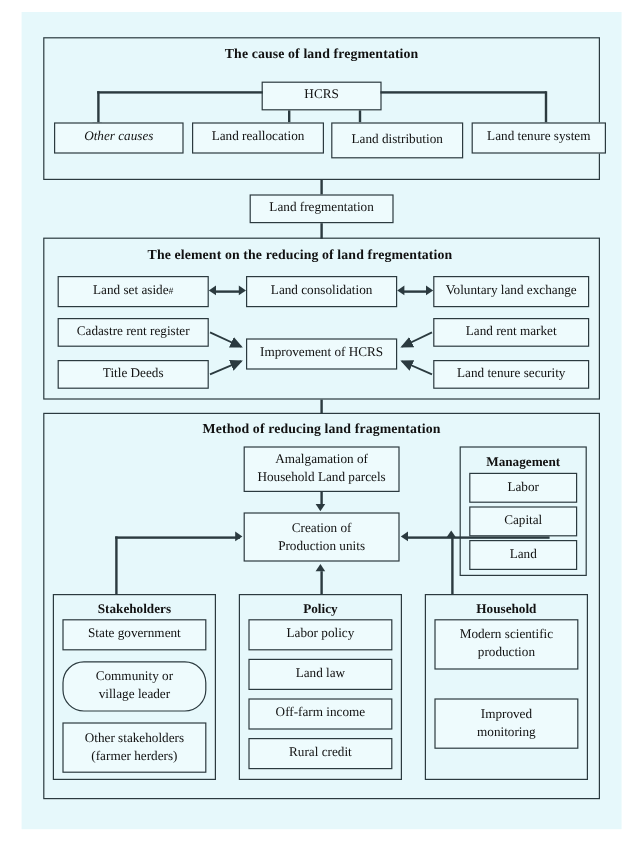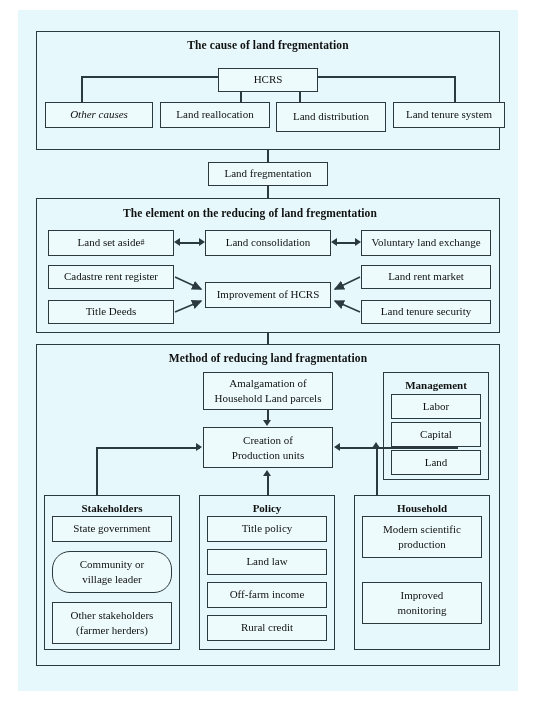--- a/index.html
+++ b/index.html
@@ -130,21 +130,21 @@
     <span>Community or</span>
     <span>village leader</span>
   </div>
   <div class="bx two" style="left:34px;top:592px;width:120px;height:42px;flex-direction:column;">
     <span>Other stakeholders</span>
     <span>(farmer herders)</span>
   </div>
 
   <div class="grp" style="left:181px;top:485px;width:136px;height:155px;"></div>
   <div class="grp-title" style="left:181px;width:136px;top:492px;">Policy</div>
-  <div class="bx" style="left:189px;top:506px;width:120px;height:26px;">Title policy</div>
+  <div class="bx" style="left:189px;top:506px;width:120px;height:26px;">Labor policy</div>
   <div class="bx" style="left:189px;top:539px;width:120px;height:26px;">Land law</div>
   <div class="bx" style="left:189px;top:572px;width:120px;height:26px;">Off-farm income</div>
   <div class="bx" style="left:189px;top:605px;width:120px;height:26px;">Rural credit</div>
 
   <div class="grp" style="left:336px;top:485px;width:136px;height:155px;"></div>
   <div class="grp-title" style="left:336px;width:136px;top:492px;">Household</div>
   <div class="bx two" style="left:344px;top:506px;width:120px;height:42px;flex-direction:column;">
     <span>Modern scientific</span>
     <span>production</span>
   </div>

